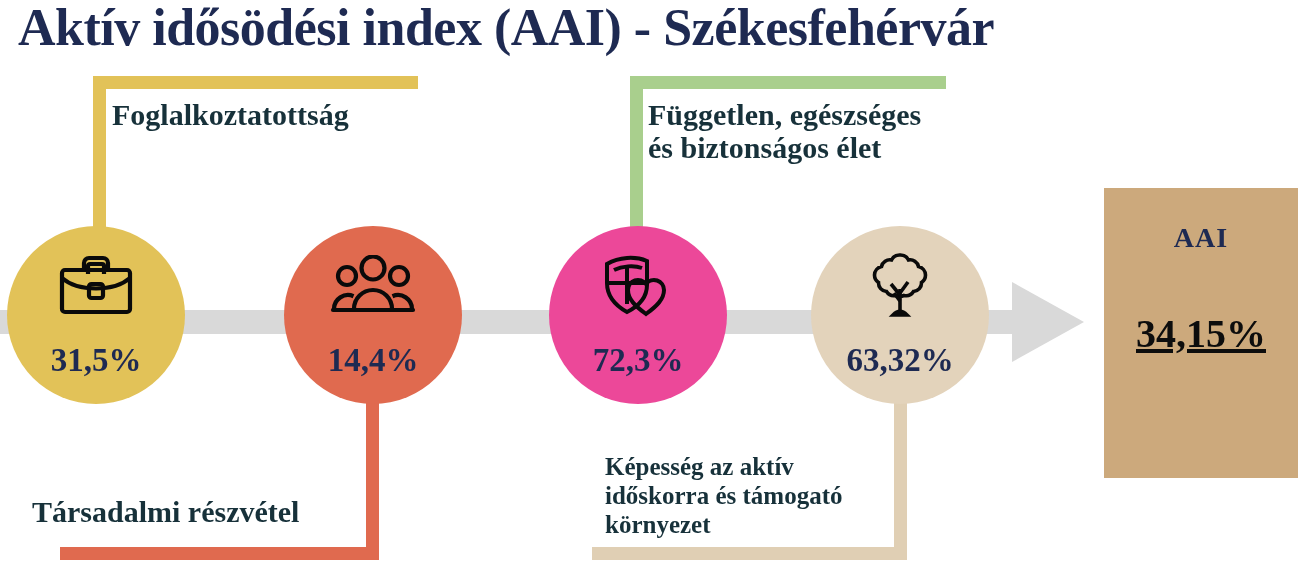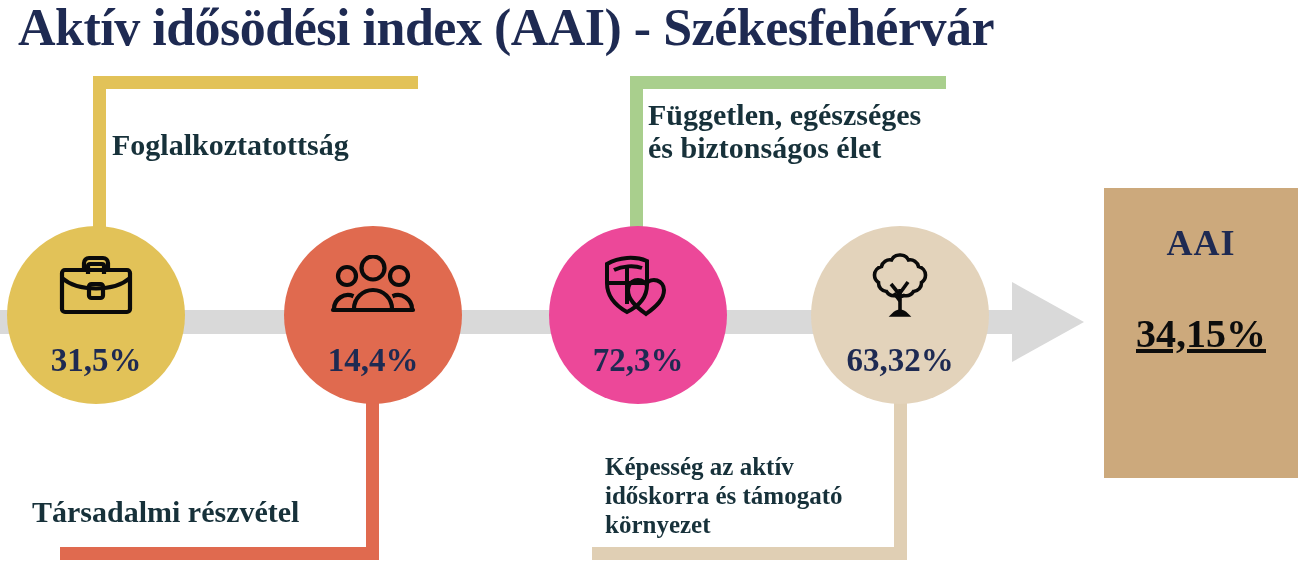--- a/index.html
+++ b/index.html
@@ -82,34 +82,34 @@
 
   
   .lbl{
     position:absolute;
     font-family:"Liberation Serif", serif;
     font-weight:bold;
     font-size:30px;
     line-height:33px;
     color:#17313a;
   }
-  .lbl-employment{left:112px; top:98px;  width:330px;margin-top:30px;}
+  .lbl-employment{left:112px; top:98px;  width:330px;}
   .lbl-independent{left:648px; top:98px; width:370px;}
   .lbl-social{left:32px;  top:495px; width:360px;}
   .lbl-capacity{left:605px; top:452px; width:320px; font-size:25px; line-height:29px;}
 
   
   .aai-box{
     position:absolute;left:1104px;top:188px;width:194px;height:290px;
     background:#CCA97C;
   }
   .aai-title{
     position:absolute;left:0;top:34px;width:194px;text-align:center;
     font-family:"Liberation Serif", serif;font-weight:bold;
-    font-size:36px;color:#1e2a52;letter-spacing:1px;
+    font-size:28px;color:#1e2a52;letter-spacing:1px;
   }
   .aai-value{
     position:absolute;left:0;top:122px;width:194px;text-align:center;
     font-family:"Liberation Serif", serif;font-weight:bold;
     font-size:40px;color:#0d0d0d;text-decoration:underline;
   }
 </style>
 </head>
 <body>
 

